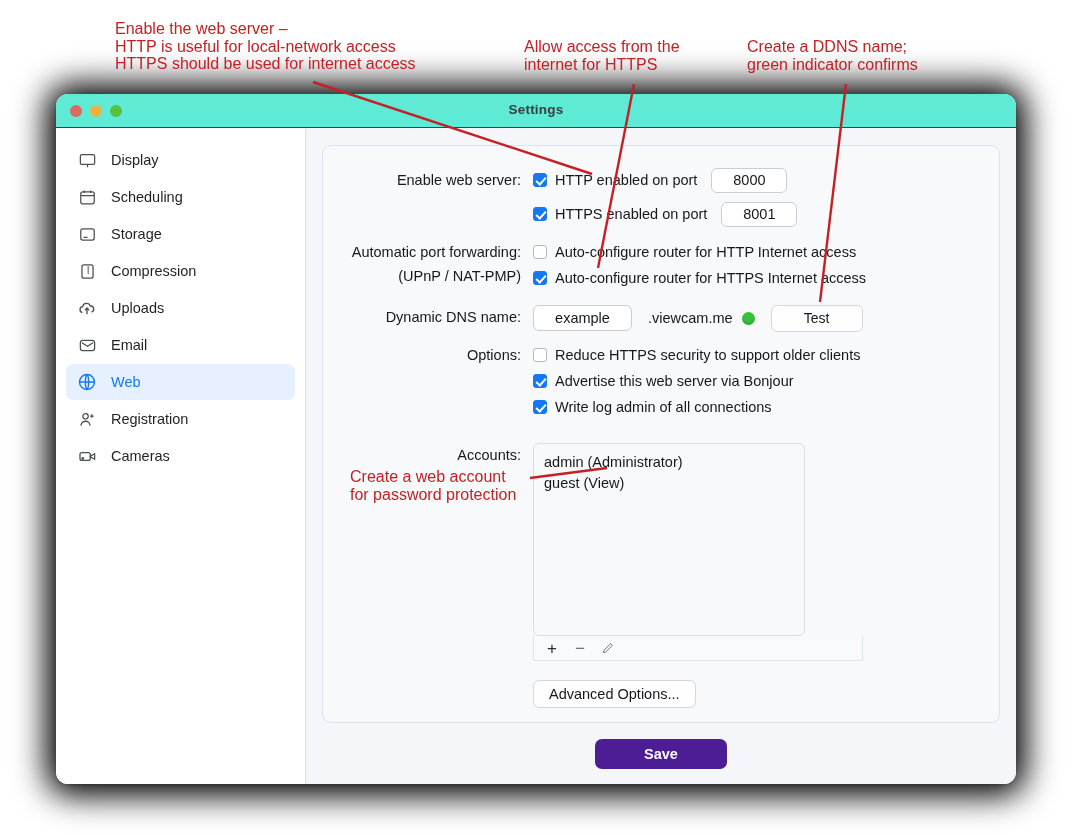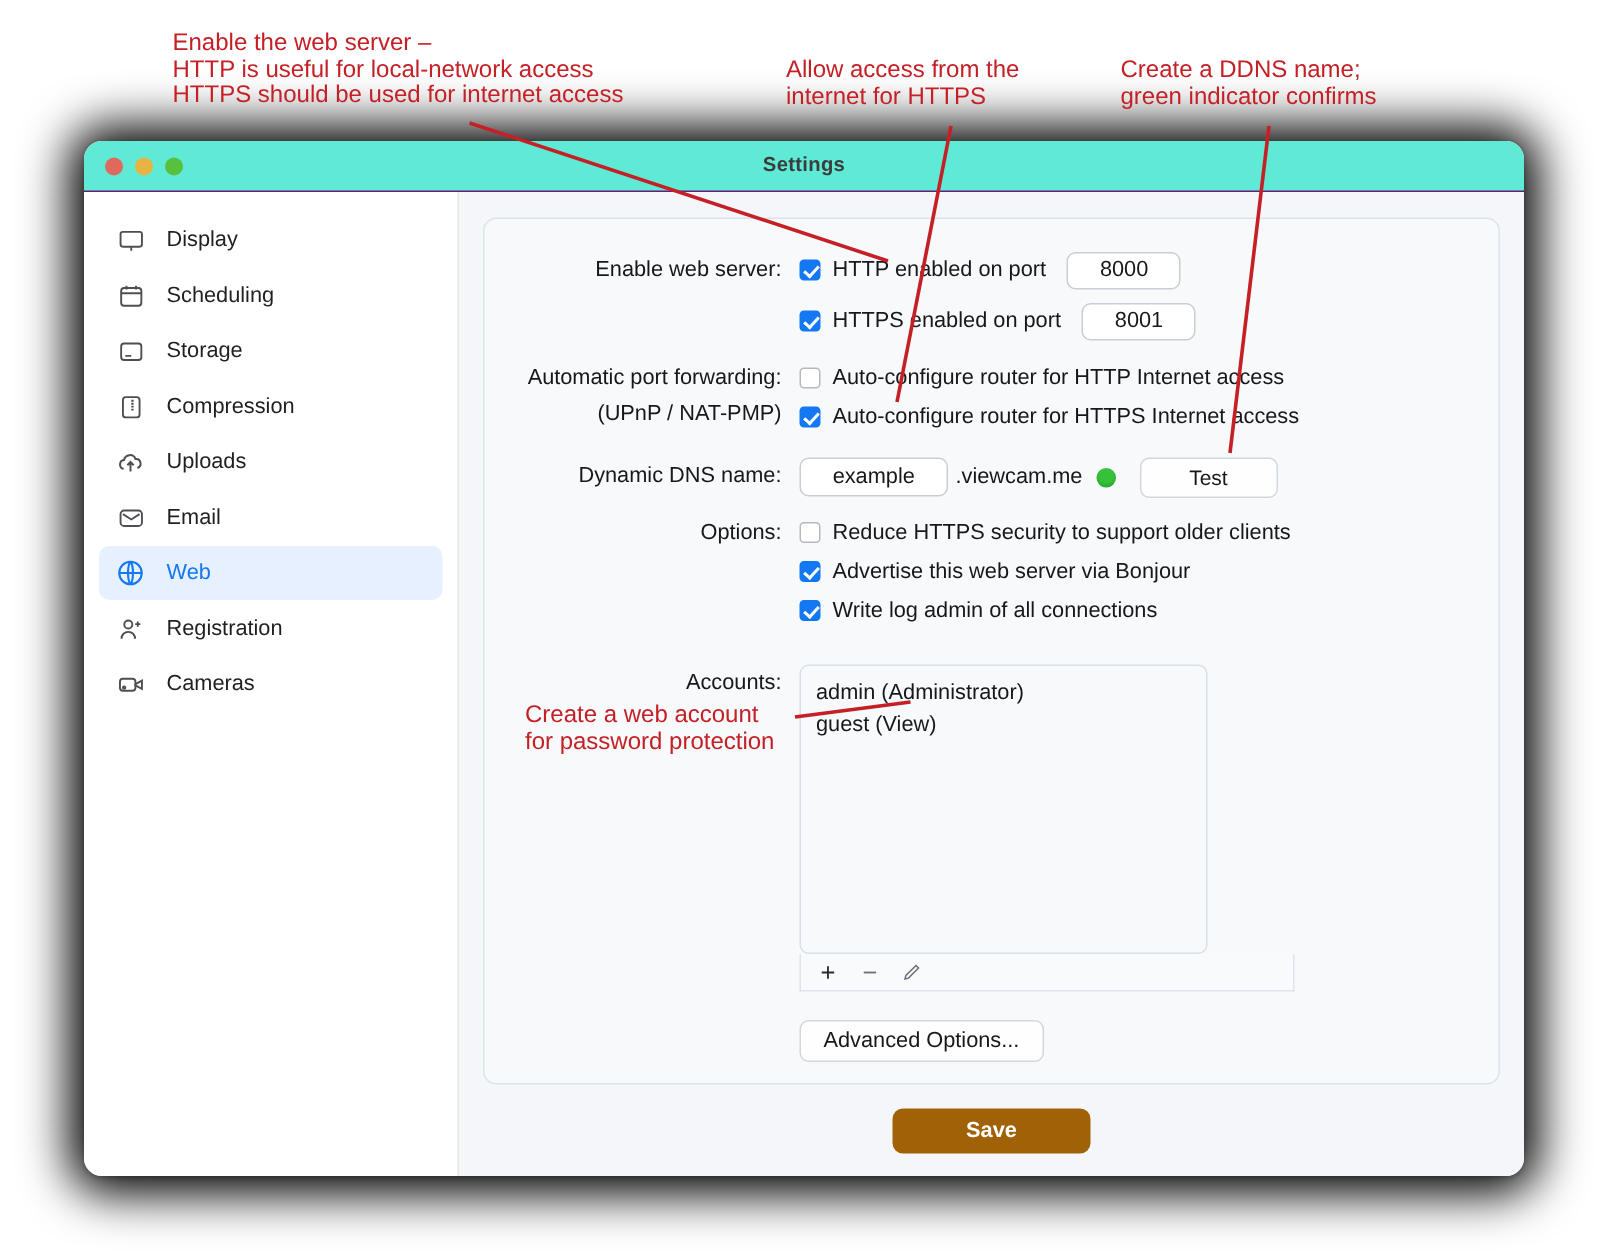--- a/index.html
+++ b/index.html
@@ -123,21 +123,21 @@
     outline: none;
   }
 
   .ddns-row { display: flex; align-items: center; height: 26px; }
   .ddns-in {
     width: 99px; height: 26px;
     border: 1px solid #c9ced6; border-radius: 6px;
     background: #fff; font-size: 14.5px; color: #16181c;
     text-align: center; font-family: inherit; outline: none;
   }
-  .ddns-suffix { font-size: 14.5px; color: #16181c; margin-left: 5px; }
+  .ddns-suffix { font-size: 14.5px; color: #16181c; margin-left: 16px; }
   .ddns-dot { width: 13px; height: 13px; border-radius: 50%; background: #35c23a; margin-left: 9px; box-shadow: inset 0 -2px 2px rgba(0,0,0,.13); }
   .test-btn {
     margin-left: 16px; width: 92px; height: 27px;
     background: #fefefe; border: 1px solid #d3d7dd; border-radius: 6px;
     font-size: 14px; color: #16181c; font-family: inherit;
     cursor: default;
   }
 
   .acct-box {
     width: 272px; height: 193px;
@@ -168,21 +168,21 @@
     font-size: 14.5px; color: #16181c; font-family: inherit; cursor: default;
   }
 
   .footer {
     position: absolute; left: 16px; right: 16px; bottom: 0;
     height: 61px;
     display: flex; align-items: center; justify-content: center;
   }
   .save-btn {
     width: 132px; height: 30px;
-    background: #a16207; border: none; border-radius: 7px;
+    background: #4c1d95; border: none; border-radius: 7px;
     color: #ffffff; font-size: 14.5px; font-weight: bold;
     font-family: inherit; cursor: default;
   }
 
   
   .anno {
     position: absolute;
     color: #c42026;
     font-weight: normal;
     font-size: 16px;

